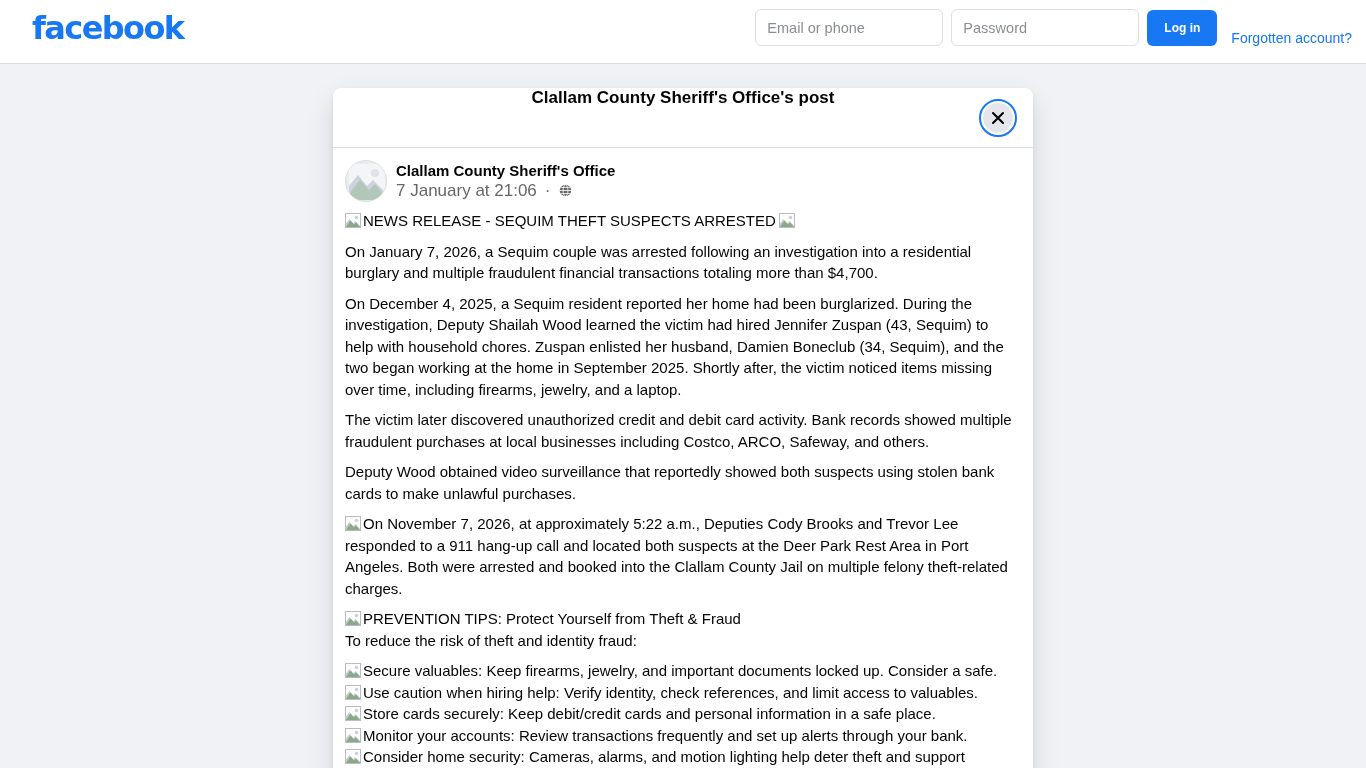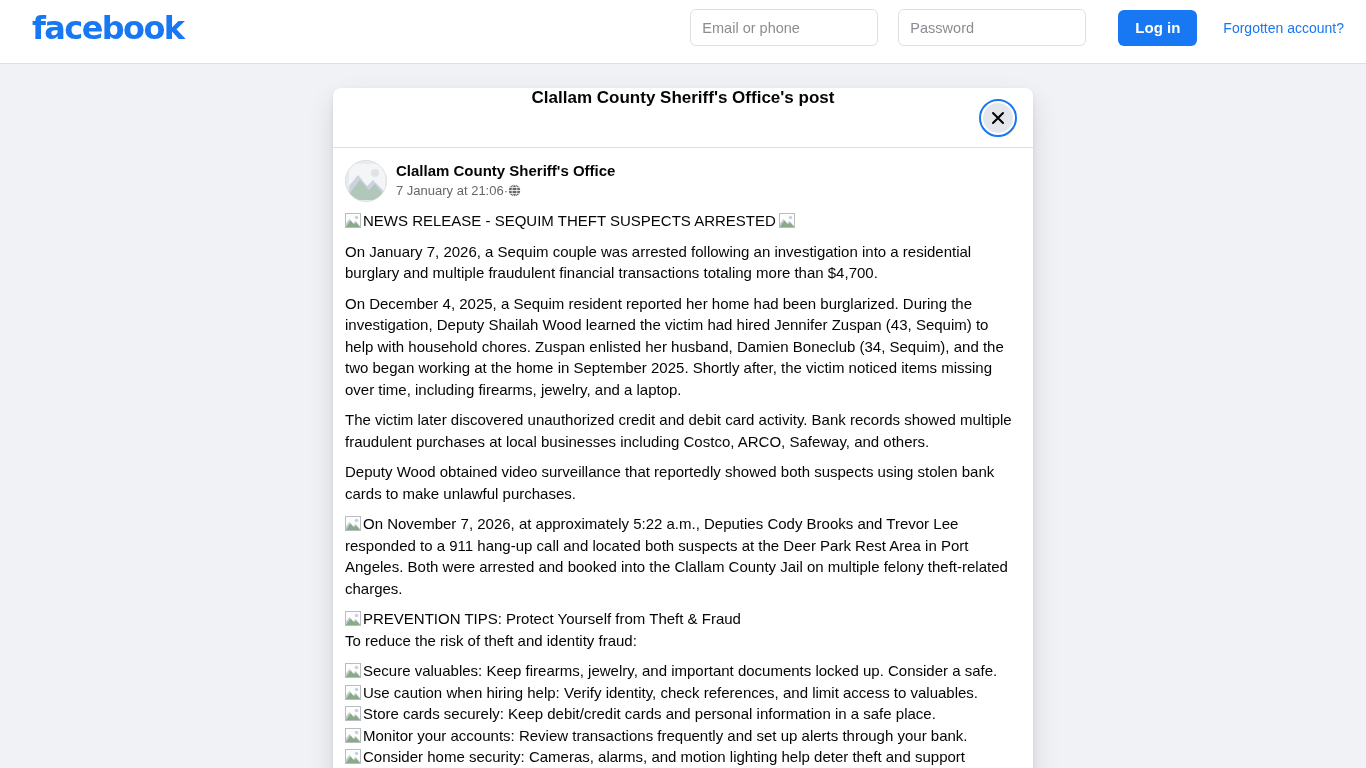--- a/index.html
+++ b/index.html
@@ -22,45 +22,44 @@
   }
   .brand {
     position: absolute; left: 32px; top: 10px;
     font-family: "DejaVu Sans", sans-serif;
     font-size: 32px; font-weight: bold;
     color: #1877f2;
     letter-spacing: -1.6px;
     line-height: 36px;
   }
   .login-area {
-    position: absolute; right: 8px; top: 9px;
-    display: flex; align-items: center; gap: 20px;
+    position: absolute; right: 0; top: 9px;
+    display: flex; align-items: flex-end; gap: 8px;
   }
   .login-input {
     width: 188px; height: 37px;
     border: 1px solid #dddfe2;
     border-radius: 6px;
     background: #ffffff;
     padding: 0 11px;
     font-size: 14.5px;
     font-family: "Liberation Sans", sans-serif;
     color: #1c1e21;
     outline: none;
   }
   .login-input::placeholder { color: #8a8d91; }
   .login-btn {
     height: 36px; padding: 0 17px;
     background: #1877f2;
     color: #ffffff;
     border: none; border-radius: 6px;
-    font-size: 15px; font-weight: bold;
+    font-size: 12px; font-weight: bold;
     font-family: "Liberation Sans", sans-serif;
     cursor: pointer;
     white-space: nowrap;
-    margin-left: 12px;
   }
   .forgot-link {
     color: #1877f2;
     font-size: 14px;
     text-decoration: none;
     white-space: nowrap;
     margin-left: 6px;
     margin-right: 14px;
     cursor: pointer;
   }
@@ -122,22 +121,22 @@
     position: relative;
   }
   .avatar svg { position: absolute; left: 3px; top: 3px; }
   .author-meta { padding-top: 1px; }
   .author-name {
     font-size: 15px; font-weight: bold;
     color: #050505;
     line-height: 19px;
   }
   .post-time {
-    display: flex; align-items: center; gap: 0;
-    font-size: 13px; color: #65676b;
+    display: flex; align-items: center; gap: 8px;
+    font-size: 17px; color: #65676b;
     line-height: 17px; margin-top: 2px;
   }
   .globe-icon { display: inline-flex; }
 
   .post-text {
     font-size: 15px;
     color: #050505;
     line-height: 21.5px;
     font-family: "Liberation Sans", sans-serif;
   }

